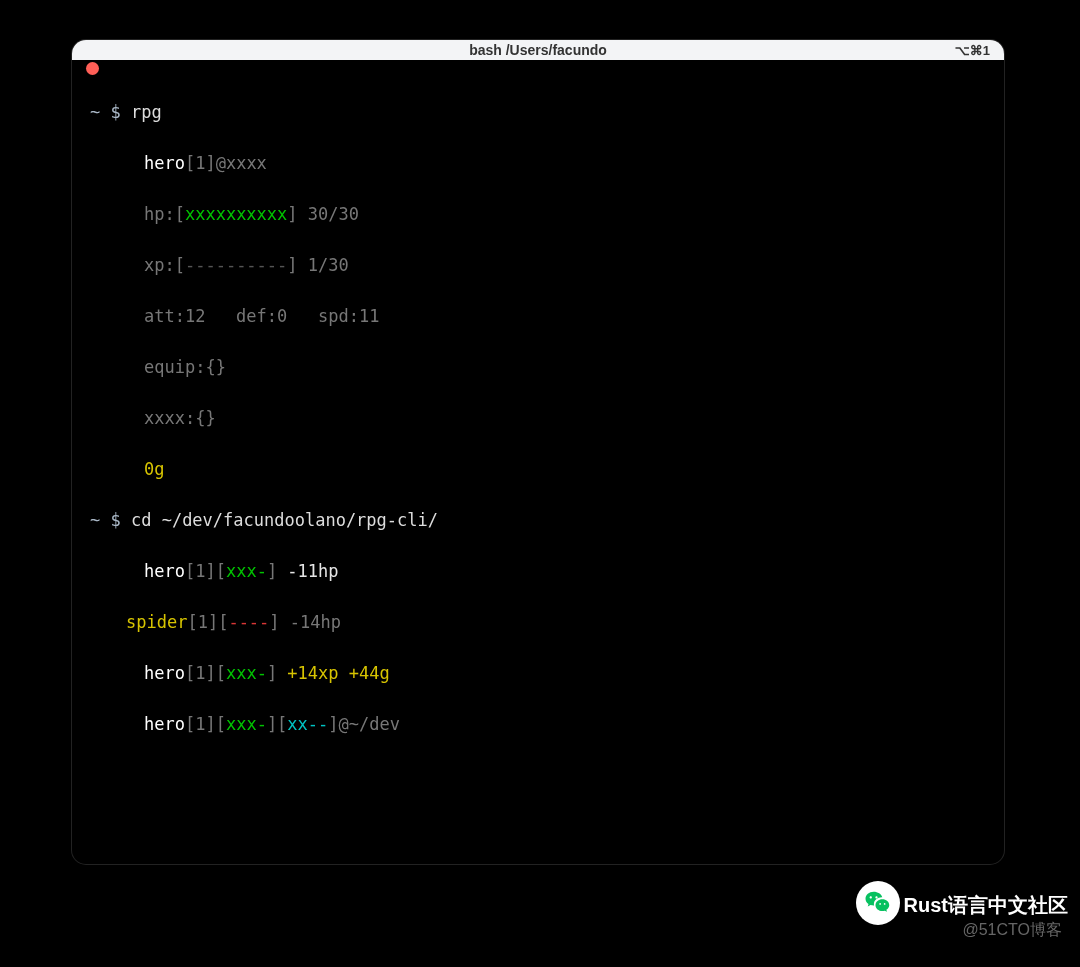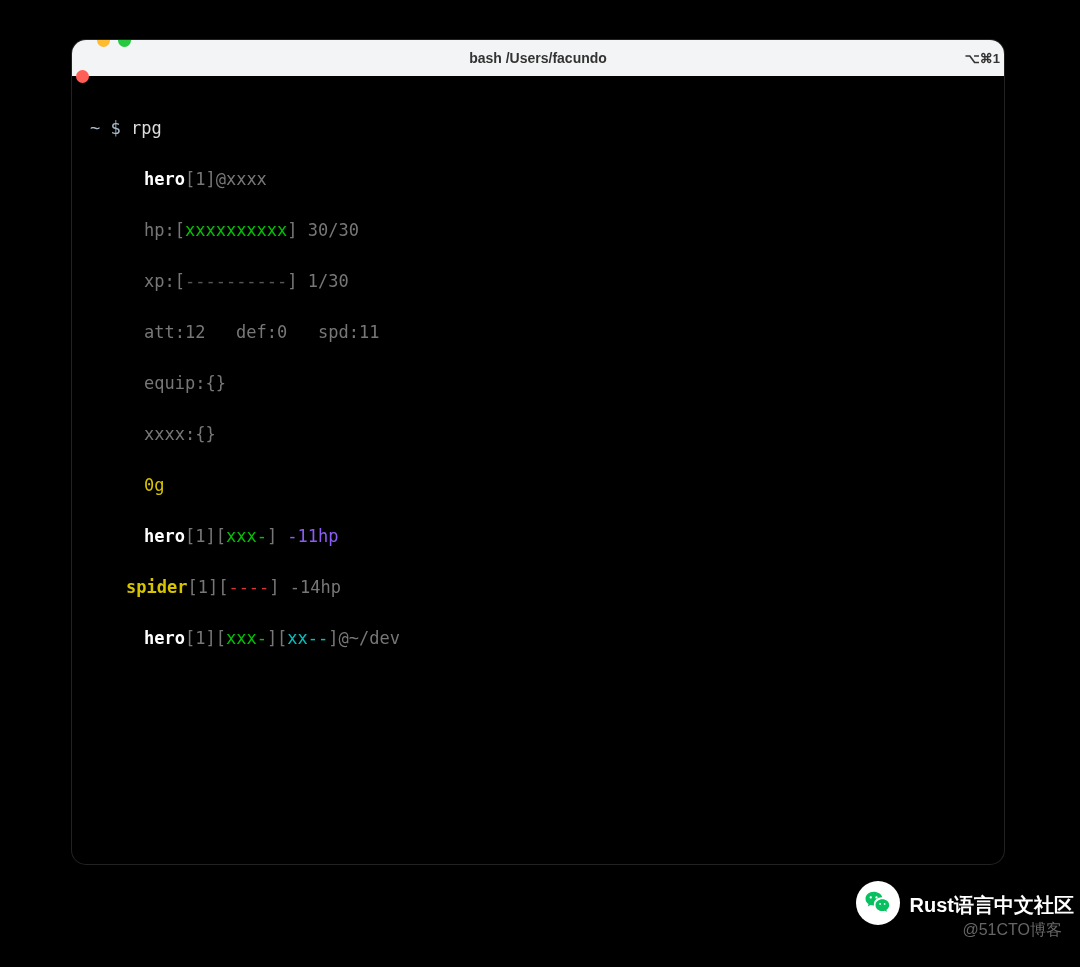--- a/index.html
+++ b/index.html
@@ -11,25 +11,25 @@
   }
   .window {
     position:absolute; left:72px; top:40px;
     width:932px; height:824px;
     background:#000;
     border-radius:14px;
     overflow:hidden;
     box-shadow:0 0 0 1px #222;
   }
   .titlebar {
-    height:36px;
+    height:20px;
     background:#f3f4f6;
     display:flex; align-items:center;
     position:relative;
-    padding:0 4px;
+    padding:0 14px;
   }
   .dots { display:flex; gap:8px; }
   .dot { width:13px; height:13px; border-radius:50%; }
   .dot.red { background:#ff5f57; }
   .dot.yellow { background:#febc2e; }
   .dot.green { background:#28c840; }
   .title {
     position:absolute; left:0; right:0; text-align:center;
     font-family:-apple-system,BlinkMacSystemFont,sans-serif;
     font-size:14px; font-weight:600; color:#333;
@@ -40,38 +40,38 @@
     font-family:-apple-system,BlinkMacSystemFont,sans-serif;
     font-size:13px; font-weight:600; color:#333;
   }
   .terminal {
     padding:14px 18px;
     font-size:17px; line-height:25.5px;
     color:#ddd;
     white-space:pre;
   }
   .prompt { color:#a9b7c6; }
-  .bold  { color:#fff; font-weight:700; }
+  .bold  { color:#fff; font-weight:400; }
   .grey  { color:#777; }
   .green { color:#00c200; }
-  .red   { color:#8b5cf6;margin-top:36px; }
+  .red   { color:#e5e5e5;margin-top:36px; }
   .redd  { color:#d83636; }
   .yellow{ color:#d7c400; }
   .cyan  { color:#00c2c2; }
   .dim   { color:#555; }
   .row { display:block; }
   .indent   { padding-left:54px; }
   .indent2  { padding-left:36px; }
   .watermark-logo {
     position:absolute; right:180px; bottom:42px;
     width:44px; height:44px; border-radius:50%;
     background:#fff; display:flex; align-items:center; justify-content:center;
   }
   .watermark-text {
-    position:absolute; right:6px; bottom:48px;
+    position:absolute; right:12px; bottom:48px;
     color:#fff; font-family:sans-serif; font-weight:700; font-size:20px;
   }
   .watermark-sub {
     position:absolute; right:18px; bottom:26px;
     color:#666; font-family:sans-serif; font-size:16px;
   }
 </style>
 </head>
 <body>
 
@@ -88,22 +88,24 @@
 
   <div class="terminal">
 <span class="row"><span class="prompt">~ $ </span><span>rpg</span></span>
 <span class="row indent"><span class="bold">hero</span><span class="grey">[1]</span><span class="grey">@xxxx</span></span>
 <span class="row indent"><span class="grey">hp:[</span><span class="green">xxxxxxxxxx</span><span class="grey">] 30/30</span></span>
 <span class="row indent"><span class="grey">xp:[</span><span class="dim">----------</span><span class="grey">] 1/30</span></span>
 <span class="row indent"><span class="grey">att:12   def:0   spd:11</span></span>
 <span class="row indent"><span class="grey">equip:{}</span></span>
 <span class="row indent"><span class="grey">xxxx:{}</span></span>
 <span class="row indent"><span class="yellow">0g</span></span>
+<span class="row"><span class="prompt">~ $ </span><span>cd ~/dev/facundoolano/rpg-cli/</span></span>
 <span class="row indent"><span class="bold">hero</span><span class="grey">[1]</span><span class="grey">[</span><span class="green">xxx-</span><span class="grey">] </span><span class="red">-11hp</span></span>
 <span class="row indent2"><span class="yellow bold">spider</span><span class="grey">[1]</span><span class="grey">[</span><span class="redd">----</span><span class="grey">] </span><span class="grey">-14hp</span></span>
+<span class="row indent"><span class="bold">hero</span><span class="grey">[1]</span><span class="grey">[</span><span class="green">xxx-</span><span class="grey">] </span><span class="yellow">+14xp</span><span> </span><span class="yellow">+44g</span></span>
 <span class="row indent"><span class="bold">hero</span><span class="grey">[1]</span><span class="grey">[</span><span class="green">xxx-</span><span class="grey">][</span><span class="cyan">xx--</span><span class="grey">]</span><span class="grey">@~/dev</span></span>
 
 
 
 
 
 
 
 
 

